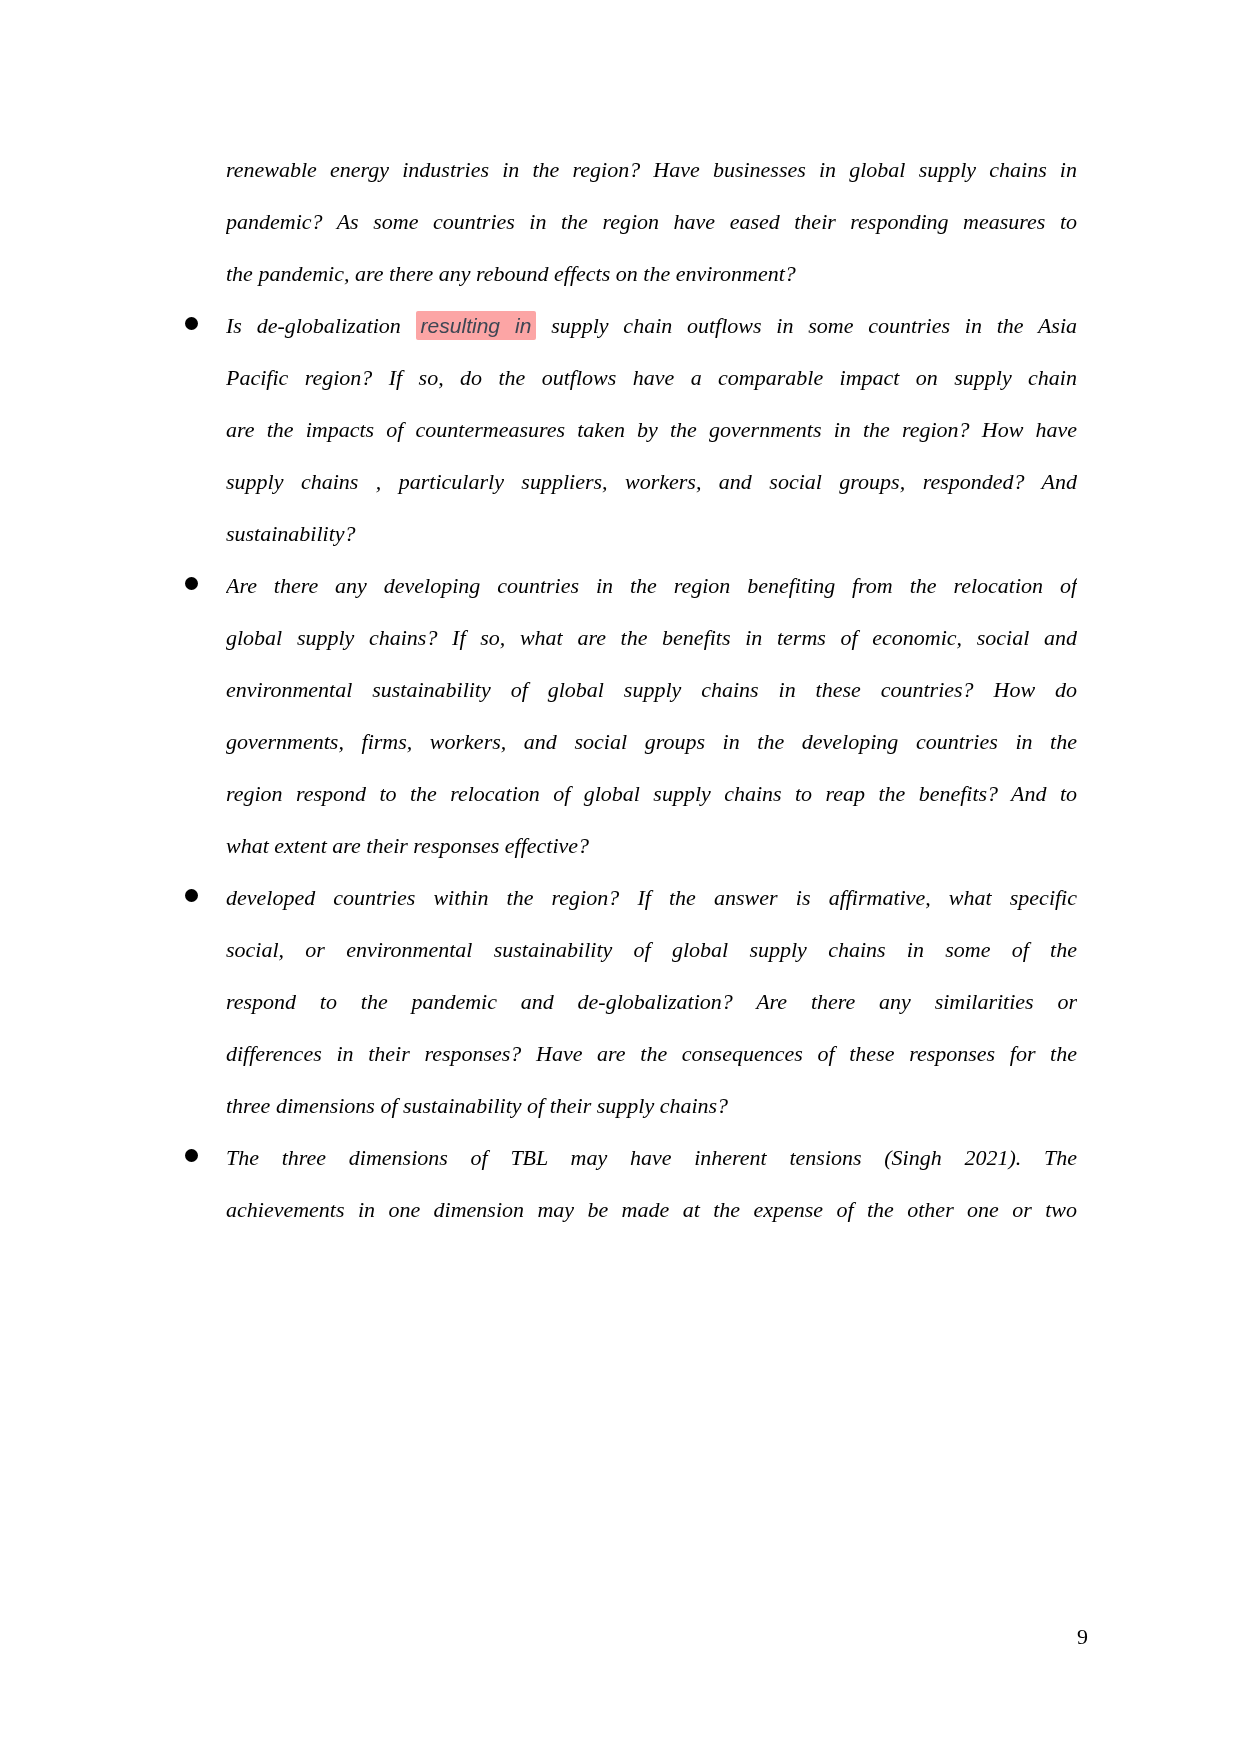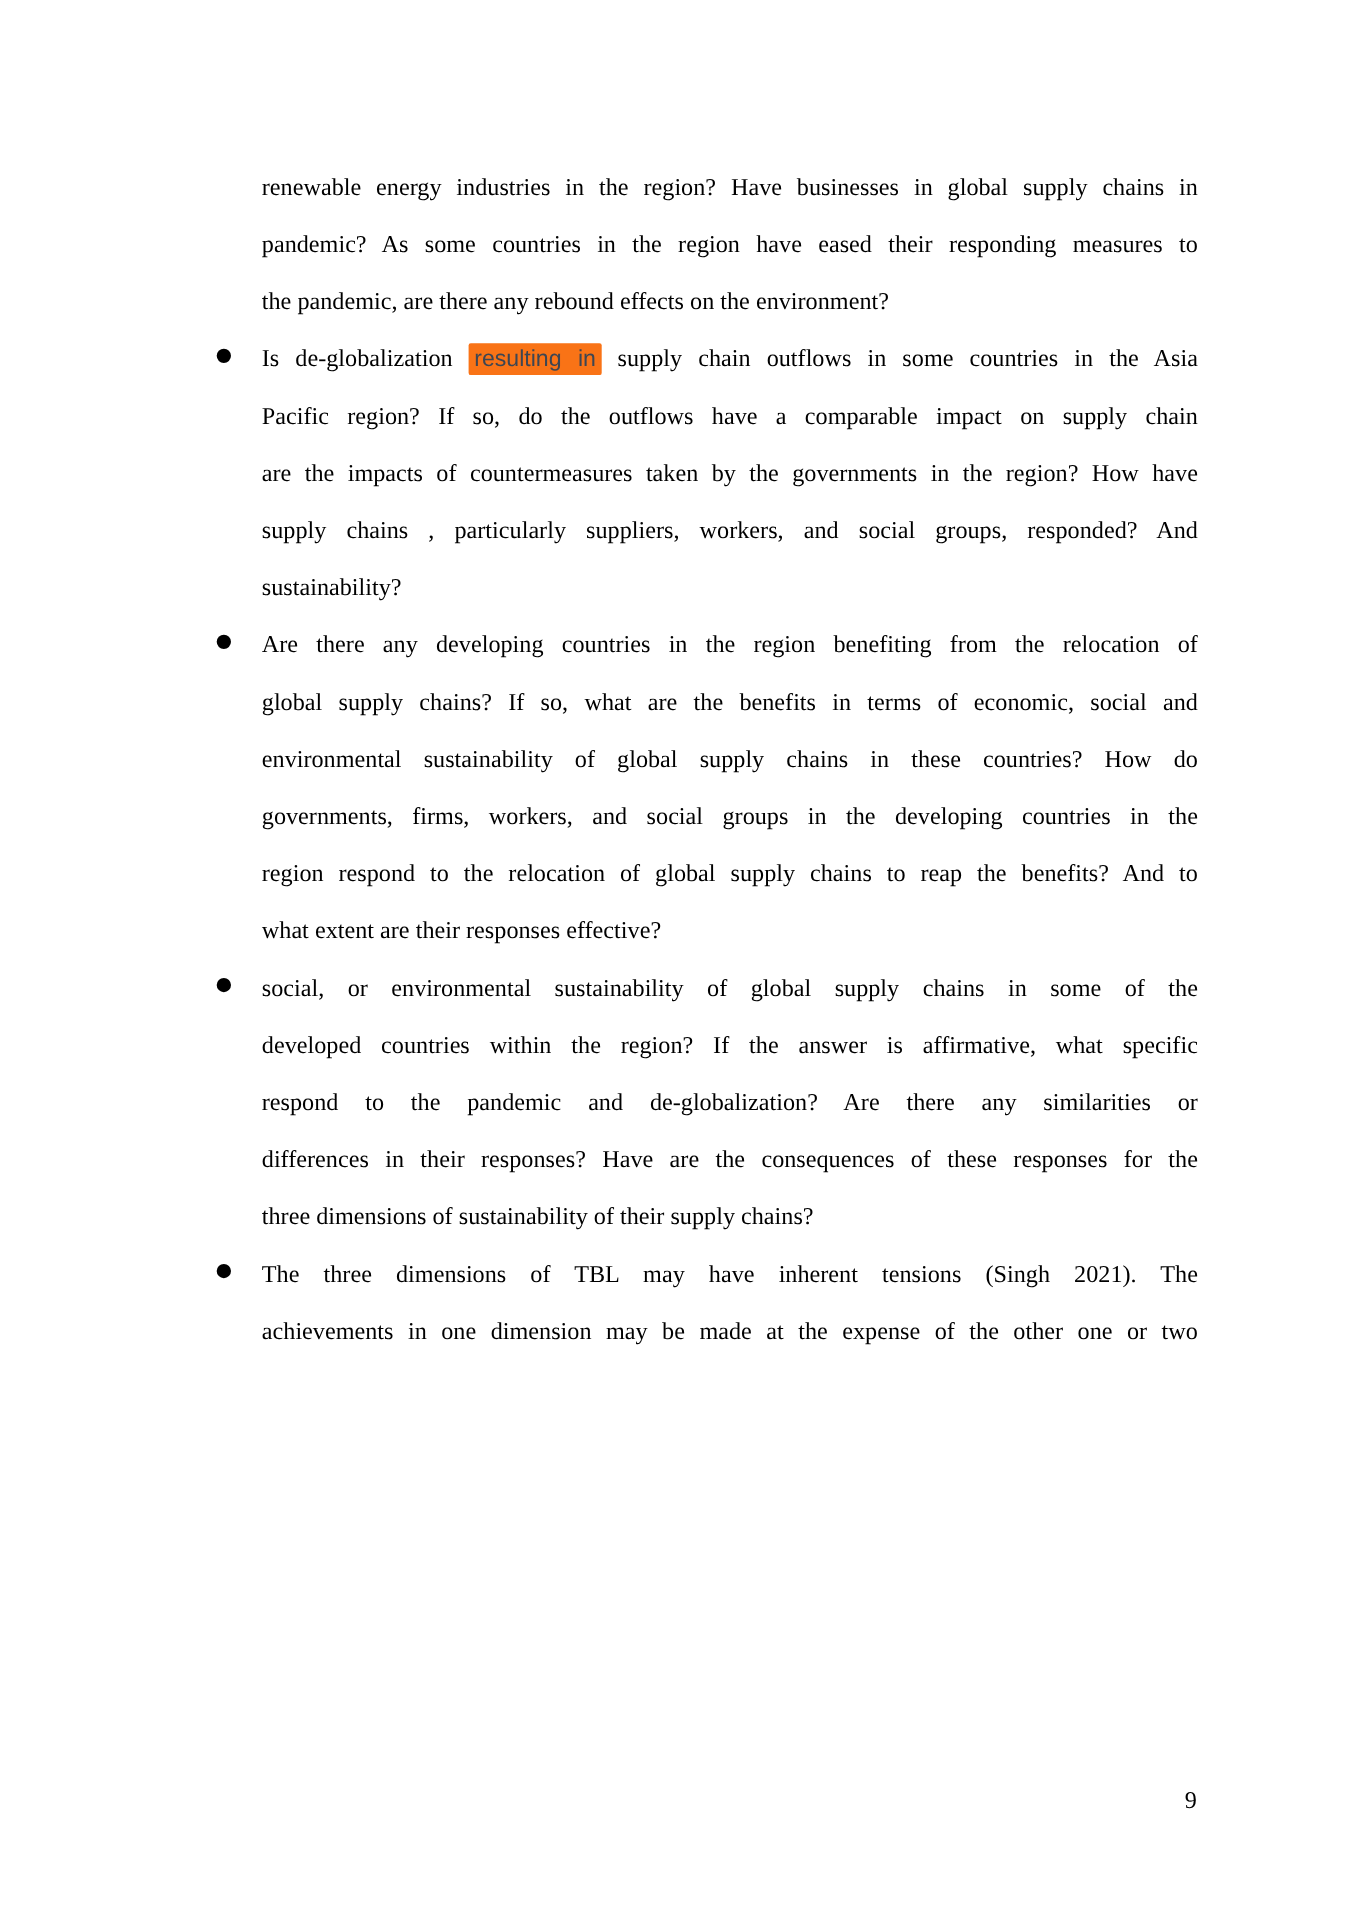--- a/index.html
+++ b/index.html
@@ -7,23 +7,24 @@
     width: 1241px;
     height: 1754px;
     background: #ffffff;
     position: relative;
     overflow: hidden;
     font-family: "Liberation Serif", "DejaVu Serif", serif;
     color: #000000;
   }
   .doc {
     position: absolute;
-    left: 238px;
+    left: 226px;
     top: 144px;
     width: 851px;
+    font-style: italic;
   }
   .para {
     position: relative;
     margin: 0;
   }
   .line {
     height: 52px;
     line-height: 52px;
     font-size: 22px;
     text-align: justify;
@@ -61,39 +62,39 @@
 <body>
 
 <div class="doc">
     <div class="para">
       <div class="line">renewable energy industries in the region? Have businesses in global supply chains in</div>
       <div class="line">pandemic? As some countries in the region have eased their responding measures to</div>
       <div class="line last">the pandemic, are there any rebound effects on the environment?</div>
     </div>
     <div class="para">
       <span class="bullet"></span>
-      <div class="line"><span>Is de-globalization </span><span class="hl" style="color: rgb(61, 70, 83); background: #f97316;">resulting in</span><span> supply chain outflows in some countries in the Asia</span></div>
+      <div class="line"><span>Is de-globalization </span><span class="hl" style="color: rgb(61, 70, 83); background: #fca5a5;">resulting in</span><span> supply chain outflows in some countries in the Asia</span></div>
       <div class="line">Pacific region? If so, do the outflows have a comparable impact on supply chain</div>
       <div class="line">are the impacts of countermeasures taken by the governments in the region? How have</div>
       <div class="line">supply chains , particularly suppliers, workers, and social groups, responded? And</div>
       <div class="line last">sustainability?</div>
     </div>
     <div class="para">
       <span class="bullet"></span>
       <div class="line">Are there any developing countries in the region benefiting from the relocation of</div>
       <div class="line">global supply chains? If so, what are the benefits in terms of economic, social and</div>
       <div class="line">environmental sustainability of global supply chains in these countries? How do</div>
       <div class="line">governments, firms, workers, and social groups in the developing countries in the</div>
       <div class="line">region respond to the relocation of global supply chains to reap the benefits? And to</div>
       <div class="line last">what extent are their responses effective?</div>
     </div>
     <div class="para">
       <span class="bullet"></span>
+      <div class="line">developed countries within the region? If the answer is affirmative, what specific</div>
       <div class="line">social, or environmental sustainability of global supply chains in some of the</div>
-      <div class="line">developed countries within the region? If the answer is affirmative, what specific</div>
       <div class="line">respond to the pandemic and de-globalization? Are there any similarities or</div>
       <div class="line">differences in their responses? Have are the consequences of these responses for the</div>
       <div class="line last">three dimensions of sustainability of their supply chains?</div>
     </div>
     <div class="para">
       <span class="bullet"></span>
       <div class="line">The three dimensions of TBL may have inherent tensions (Singh 2021). The</div>
       <div class="line">achievements in one dimension may be made at the expense of the other one or two</div>
     </div>
   </div>

